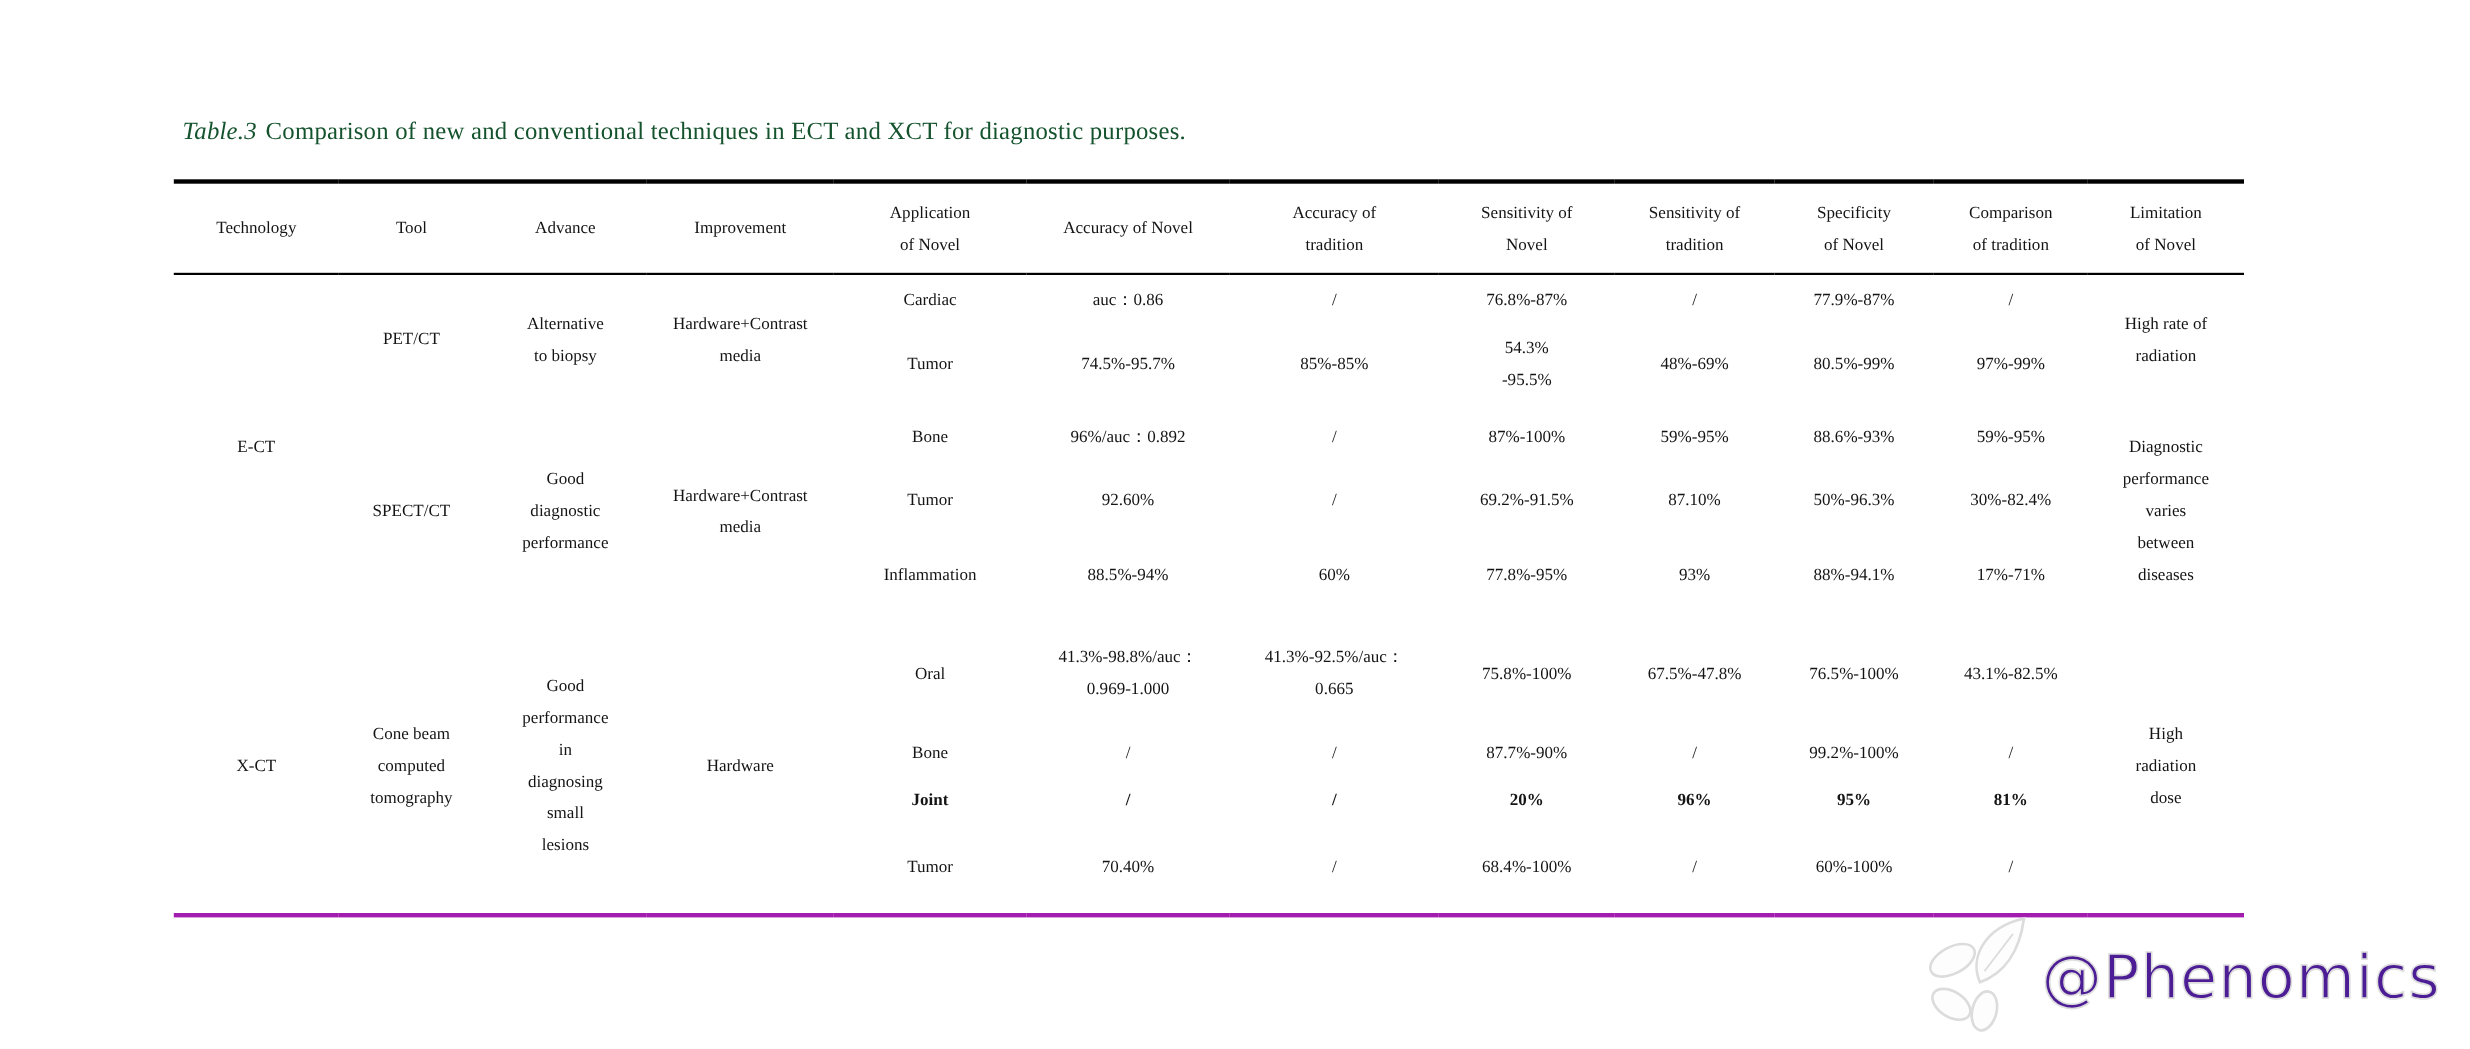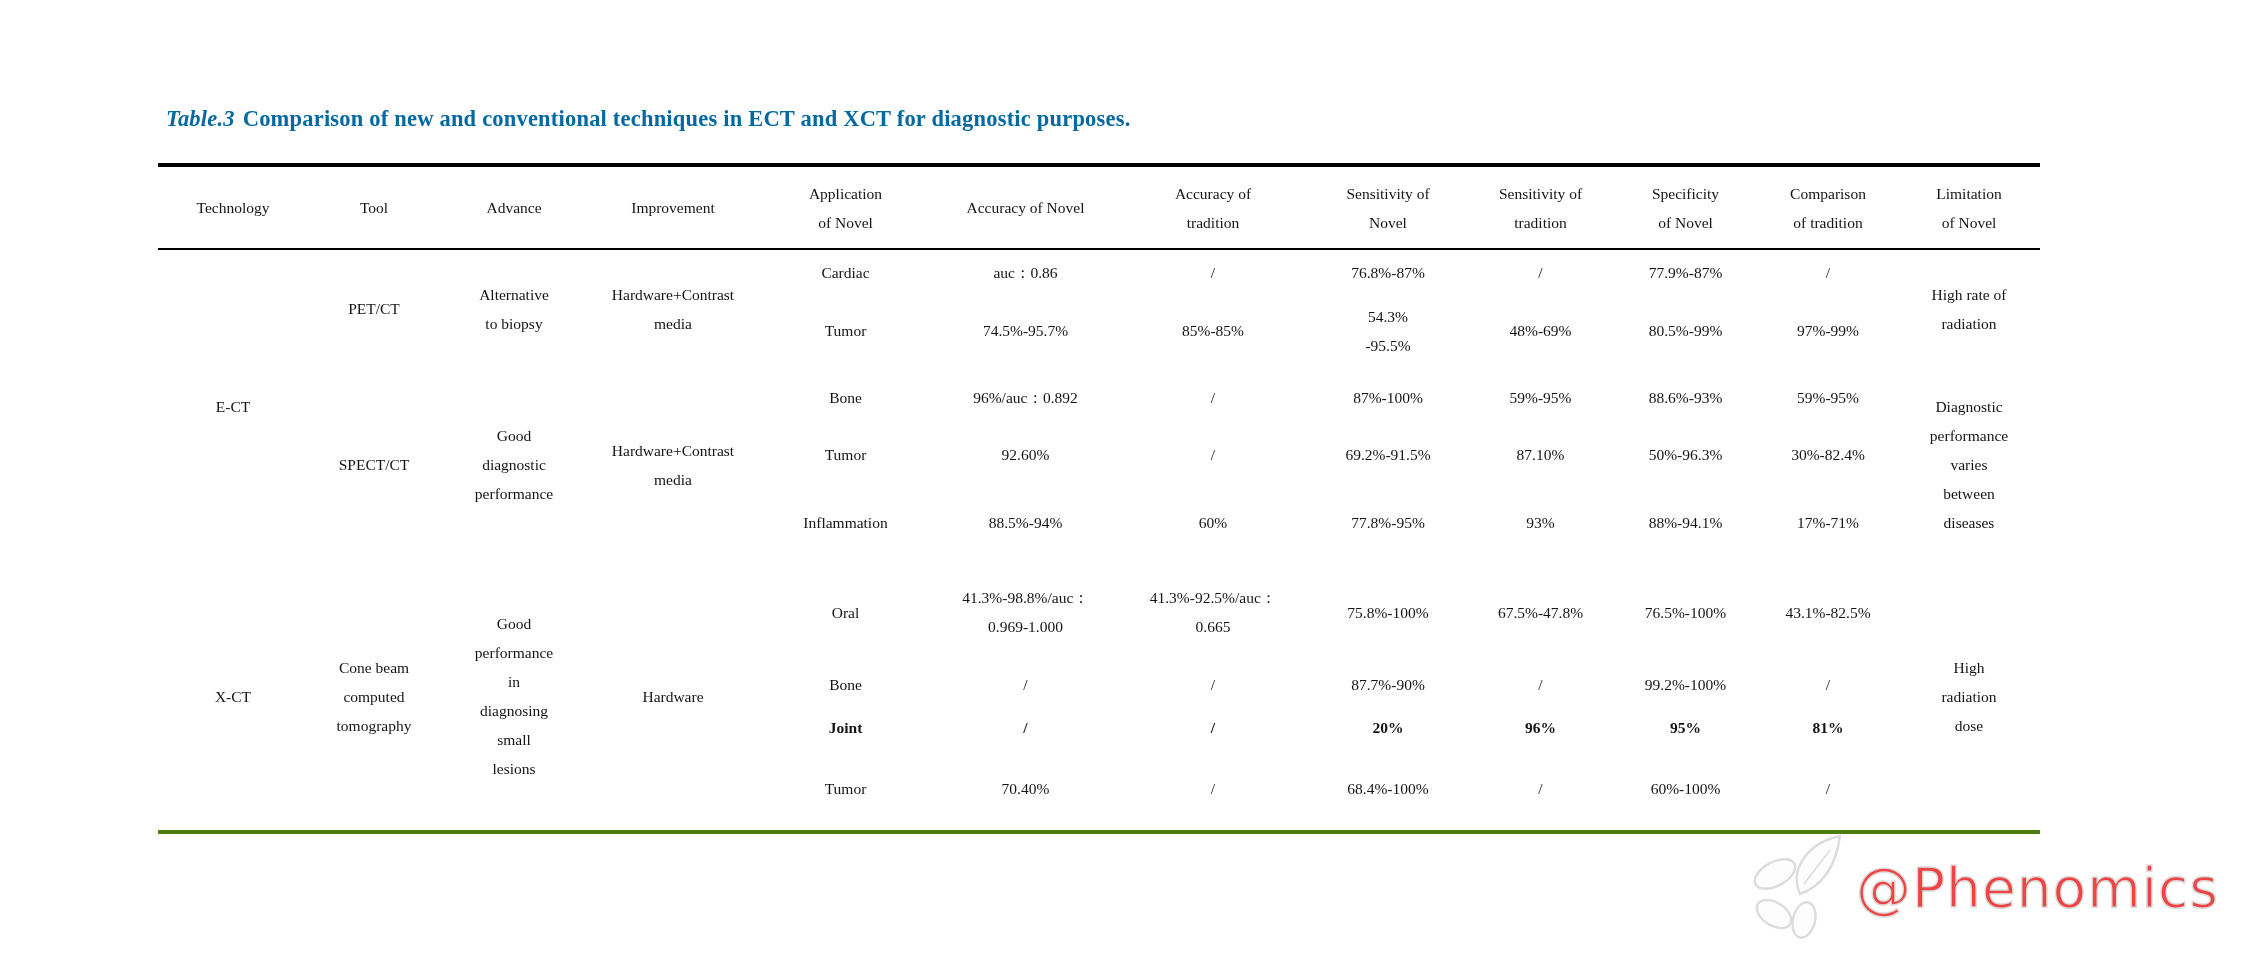--- a/index.html
+++ b/index.html
@@ -2,28 +2,28 @@
 <html><head>
 <meta charset="utf-8">
 <style>
   html,body { margin:0; padding:0; background:#ffffff; }
   .page {
     position:relative; width:2245px; height:954px; background:#ffffff;
     font-family:"Liberation Serif", serif; color:#141414; overflow:hidden;
   }
   .title {
     position:absolute; left:166px; top:106px;
-    font-size:22.5px; font-weight:bold; color:#0369a1; letter-spacing:0.2px;
+    font-size:22.5px; font-weight:normal; color:#14532d; letter-spacing:0.2px;
     white-space:nowrap;
   }
   .title .tlabel { font-style:italic; margin-right:8px; }
   table.cmp {
     position:absolute; left:158px; top:163px; width:1882px;
     border-collapse:collapse; table-layout:fixed;
-    border-top:4px solid #000; border-bottom:4px solid #4d7c0f;
+    border-top:4px solid #000; border-bottom:4px solid #a21caf;
     font-size:15.5px; line-height:29px; color:#141414;
   }
   table.cmp th, table.cmp td {
     text-align:center; vertical-align:middle; padding:0 2px;
     font-weight:normal; white-space:pre-line; overflow:hidden;
   }
   table.cmp thead th { height:81px; border-bottom:2.5px solid #000; }
   tr.r1 td { height:44px; }
   tr.r2 td { height:73px; }
   tr.r3 td { height:60px; }
@@ -33,21 +33,21 @@
   tr.r7 td { height:45px; }
   tr.r8 td { height:40px;font-weight:bold; }
   tr.r9 td { height:83px; }
   .watermark {
     position:absolute; right:26px; bottom:8px;
     display:flex; align-items:center; gap:4px;
   }
   .watermark .wm-text {
     font-family:"DejaVu Sans", sans-serif;
     font-size:55px; letter-spacing:1px;
-    color:#ef4444;
+    color:#4c1d95;
     -webkit-text-stroke:1.4px #dcdcdc;
     text-shadow:0 1px 1px #e9e9e9;
     white-space:nowrap;
   }
 </style>
 </head>
 <body>
 
 <div class="page">
 

